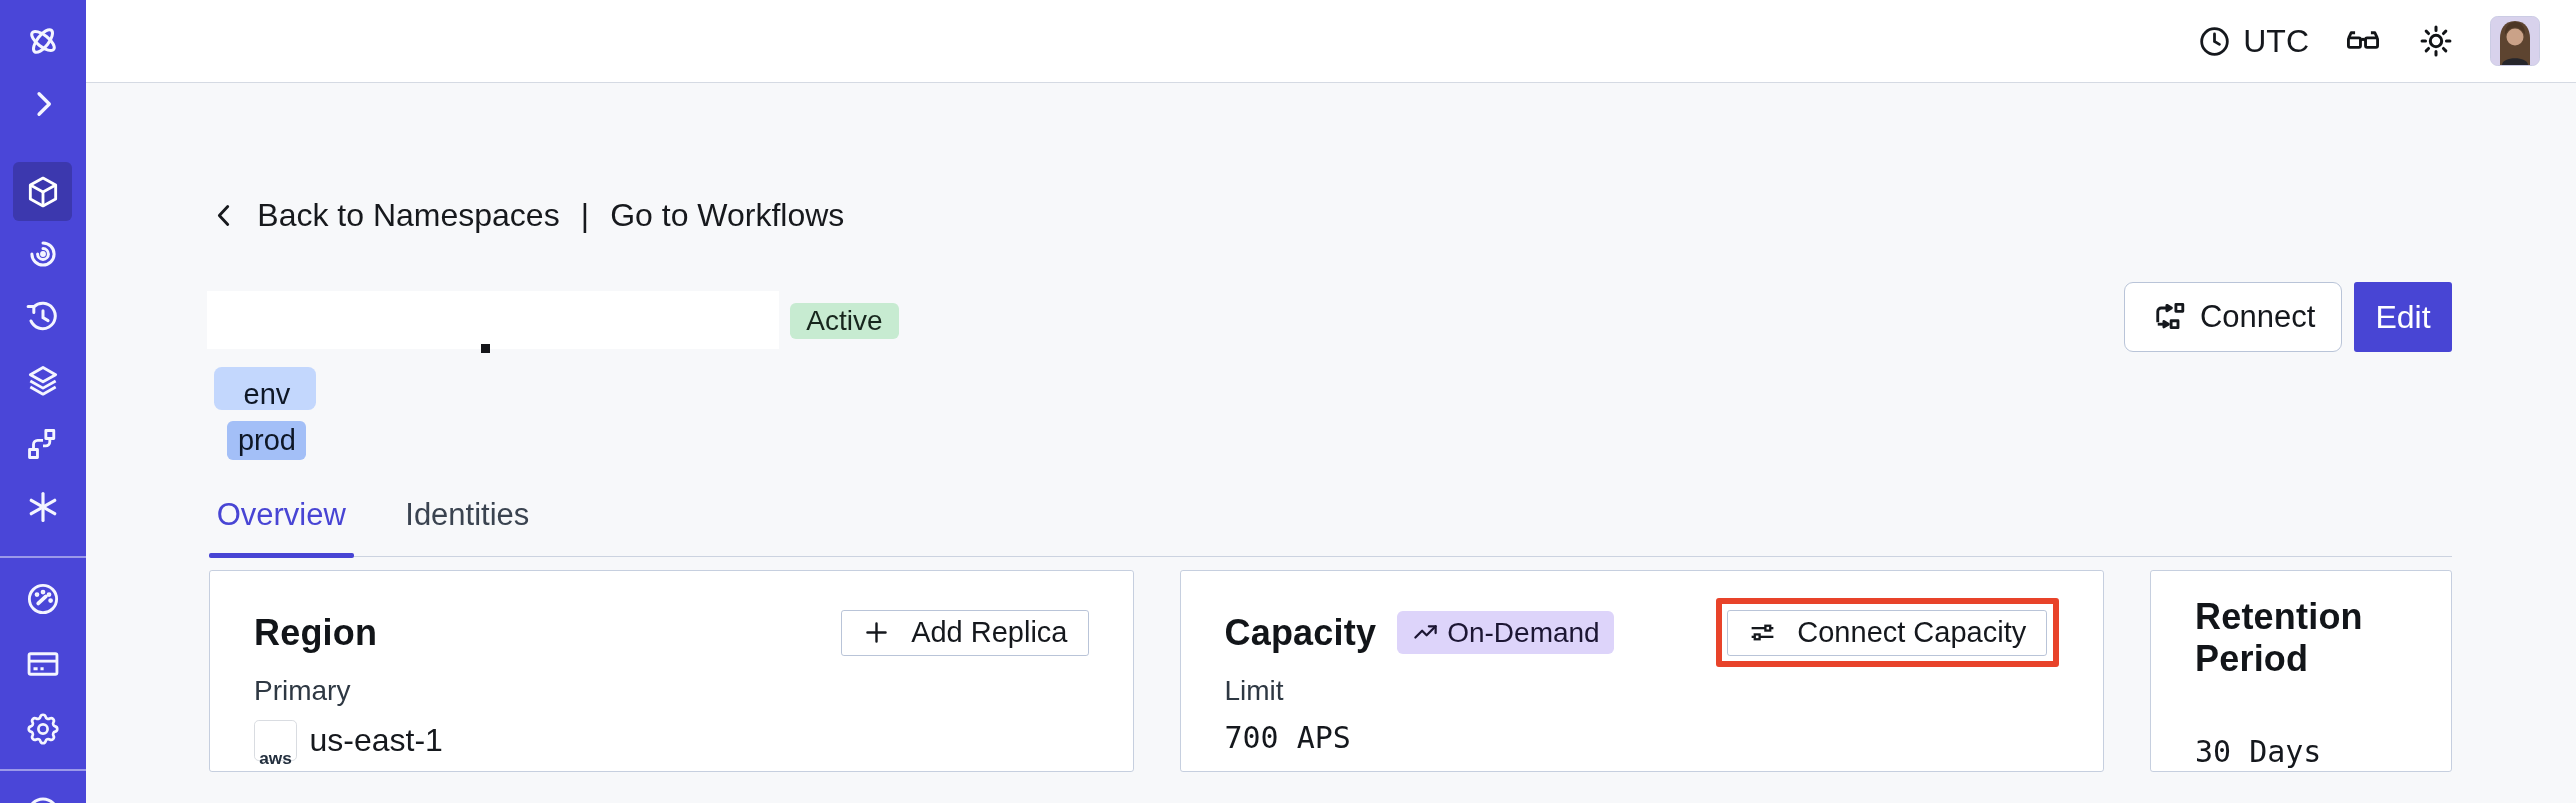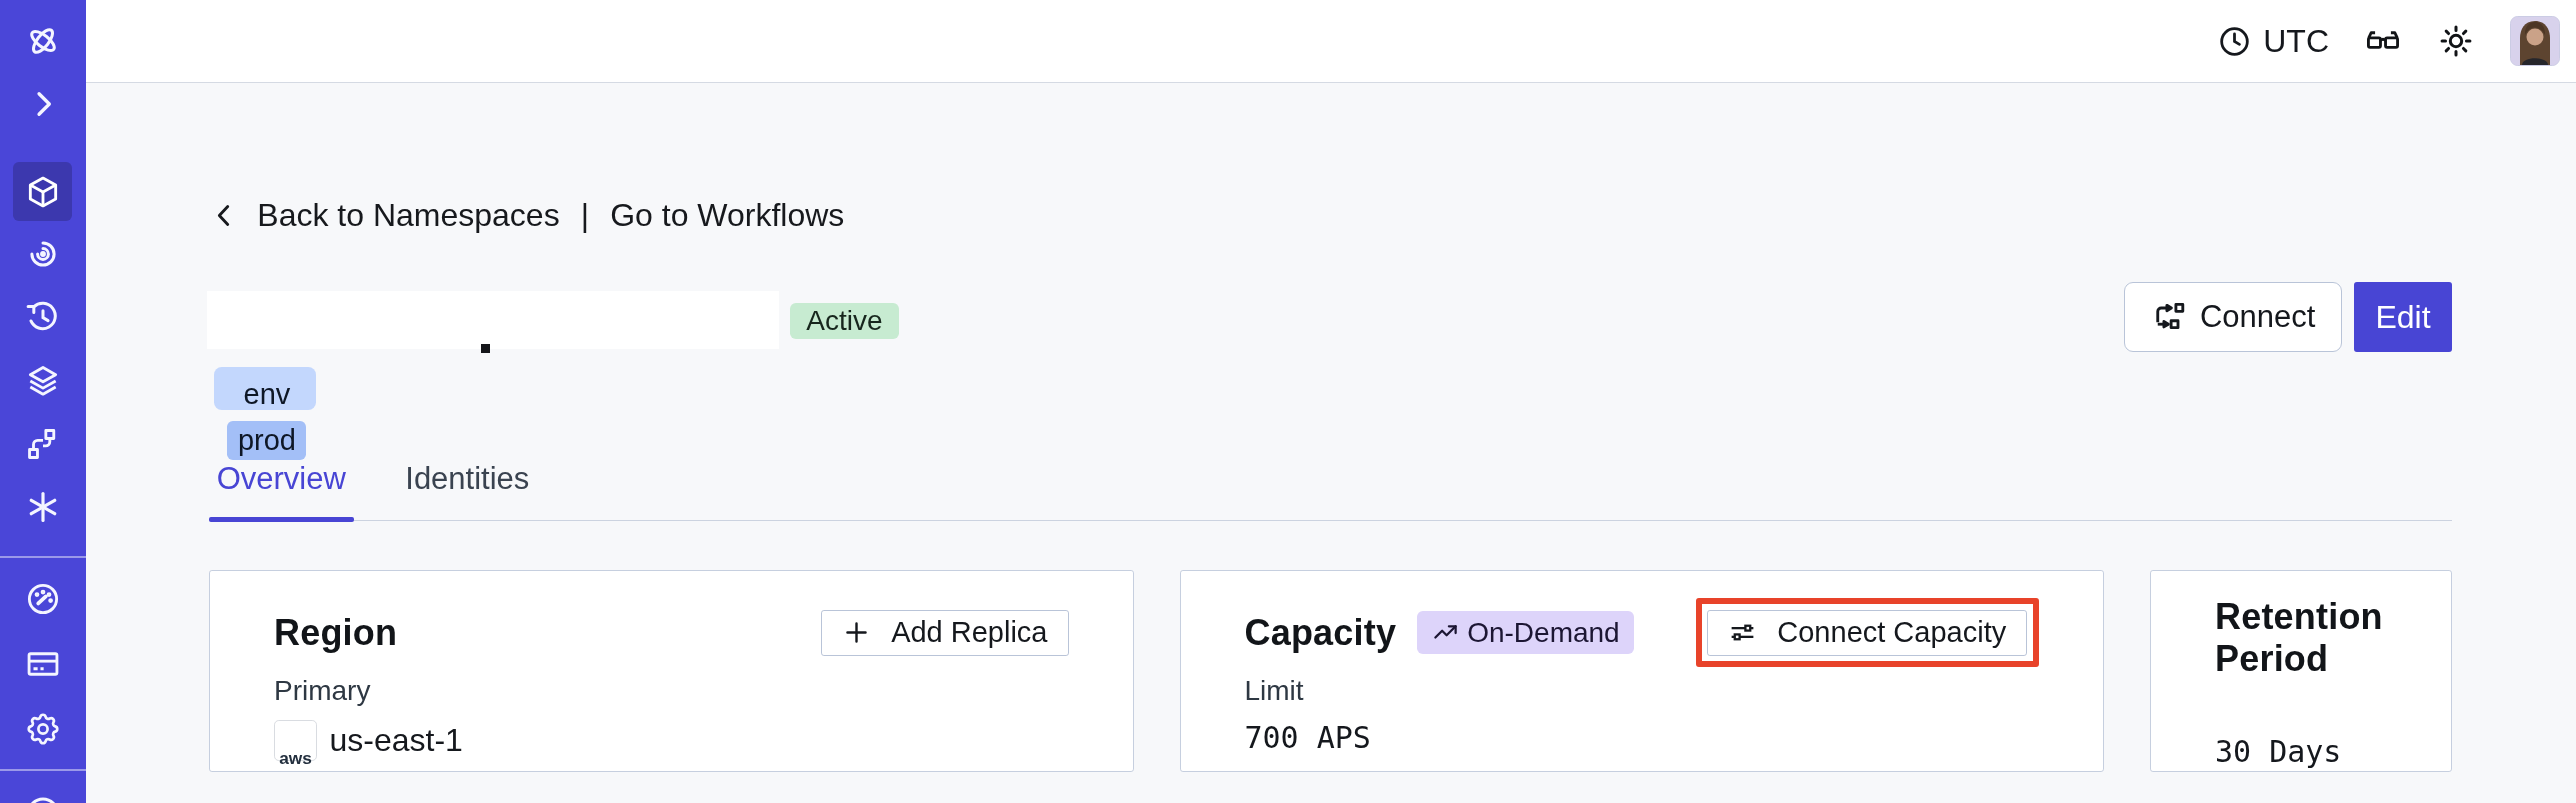--- a/index.html
+++ b/index.html
@@ -29,21 +29,21 @@
   
   .sidebar{position:absolute;left:0;top:0;width:86px;height:804px;background:var(--sidebar-bg);overflow:hidden;z-index:5;}
   .side-item{position:absolute;left:20px;width:46px;height:46px;display:flex;align-items:center;justify-content:center;color:#f4f5ff;cursor:pointer;}
   .side-item svg{width:38px;height:38px;}
   .active-box{position:absolute;left:13.4px;top:162px;width:59px;height:59px;background:var(--sidebar-active);border-radius:5.8px;display:flex;align-items:center;justify-content:center;color:#fff;cursor:pointer;}
   .active-box svg{width:38px;height:38px;}
   .side-divider{position:absolute;left:0;width:86px;height:1.9px;background:rgba(255,255,255,0.45);}
 
   
   .topbar{position:absolute;left:86px;top:0;right:0;height:83px;background:#fff;border-bottom:1.9px solid var(--header-border);z-index:4;}
-  .topbar-right{position:absolute;right:16px;top:0;height:82px;display:flex;align-items:center;gap:35px;}
+  .topbar-right{position:absolute;right:36px;top:0;height:82px;display:flex;align-items:center;gap:35px;}
   .tz{display:flex;align-items:center;gap:11.5px;font-size:32px;font-weight:500;color:var(--text-primary);cursor:pointer;}
   .tz svg{width:35px;height:35px;}
   .icon-btn{display:flex;align-items:center;justify-content:center;color:#121417;cursor:pointer;}
   .icon-btn svg{width:38px;height:38px;}
   .avatar{width:50px;height:50px;border-radius:7.7px;border:1.9px solid #cbcce4;overflow:hidden;background:#d8d2ec;cursor:pointer;}
   .avatar svg{width:100%;height:100%;display:block;}
 
   
   .main{position:absolute;left:86px;top:83px;right:0;bottom:0;background:var(--page-bg);}
 
@@ -59,27 +59,27 @@
   .btn-connect{position:absolute;left:2038px;top:199px;width:218px;height:70px;background:#fff;border:1.9px solid var(--button-border);border-radius:9px;display:flex;align-items:center;justify-content:center;gap:13.4px;font-size:31px;font-weight:500;color:#15181d;cursor:pointer;}
   .btn-connect svg{width:36px;height:36px;}
   .btn-edit{position:absolute;left:2268px;top:199px;width:98px;height:70px;background:var(--accent);border:none;border-radius:2.9px;display:flex;align-items:center;justify-content:center;font-size:32px;color:#fff;cursor:pointer;}
 
   .tag-pill{position:absolute;left:128px;top:284px;height:43px;padding:0 9.6px 0 13.4px;border-radius:7.7px;background:var(--tag-bg);display:flex;align-items:center;gap:10.5px;color:#0e1726;flex-direction:column;}
   .tag-pill svg{width:27px;height:27px;}
   .tag-key{font-size:29px;}
   .tag-chip{background:var(--tag-chip-bg);border-radius:5.8px;padding:2.9px 10.5px;font-size:29px;}
 
   .tabs{position:absolute;left:123px;top:376px;right:124px;display:flex;gap:44px;border-bottom:1.9px solid var(--tab-line);}
-  .tab{position:relative;font-size:31px;padding:1.9px 7.7px 23px;color:var(--tab-inactive);cursor:pointer;}
+  .tab{position:relative;font-size:31px;padding:1.9px 7.7px 23px;color:var(--tab-inactive);cursor:pointer;margin-top:36px;}
   .tab.active{color:var(--accent);font-weight:500;}
   .tab.active::after{content:"";position:absolute;left:0;right:0;bottom:-1.9px;height:4.8px;background:var(--accent);border-radius:1.9px;}
 
   
   .cards{position:absolute;left:123px;top:487px;right:124px;height:202px;display:flex;gap:46px;}
-  .card{background:#fff;border:1.9px solid var(--card-border);border-radius:2.9px;padding:25px 64px;height:202px;}
+  .card{background:#fff;border:1.9px solid var(--card-border);border-radius:2.9px;padding:25px 44px;height:202px;}
   .card.grow{flex:1 1 0;}
   .card.fixed{width:302px;flex:0 0 auto;}
   .card-head{display:flex;align-items:center;justify-content:space-between;min-height:73px;}
   .card-head-left{display:flex;align-items:center;gap:21px;}
   .card-title{font-size:36px;font-weight:600;color:#121519;letter-spacing:0.2px;}
   .badge-ondemand{display:flex;align-items:center;gap:8.6px;background:var(--ondemand-bg);border-radius:5.8px;padding:5.8px 14.4px;font-size:28px;color:#1c1633;}
   .badge-ondemand svg{width:27px;height:27px;}
   .btn-small{height:46px;background:#fff;border:1.9px solid var(--button-border);border-radius:2.9px;display:flex;align-items:center;gap:20px;padding:0 20px;font-size:29px;color:#15181d;cursor:pointer;}
   .btn-small svg{width:29px;height:29px;}
   .highlight-ring{border:6.7px solid var(--highlight);border-radius:2.9px;padding:5.8px;display:inline-flex;}

